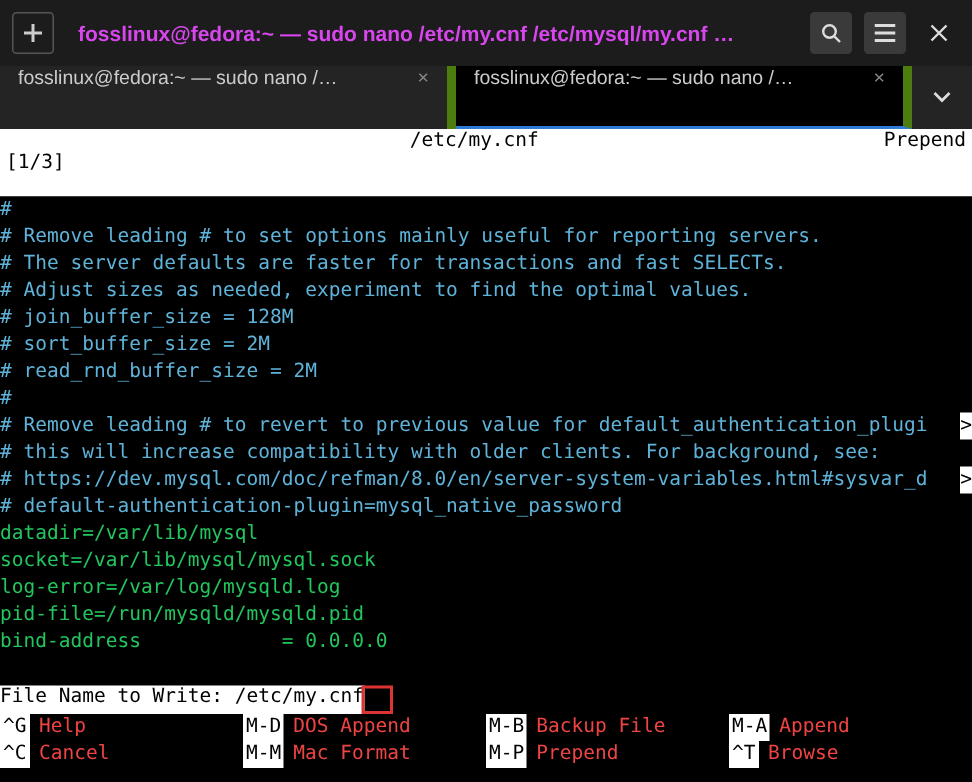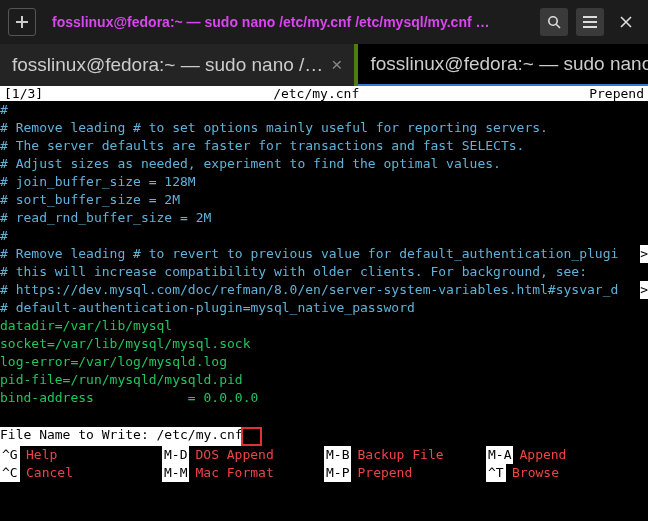--- a/index.html
+++ b/index.html
@@ -50,26 +50,25 @@
   .titlebar .btn.close { }
   .tabbar {
     height: 42px;
     background: #242424;
     display: flex;
     align-items: stretch;
   }
   .tab {
     flex: 1;
     display: flex;
-    align-items: center;
     padding: 0 12px;
     font-family: sans-serif;
-    font-size: 19px;
-    color: #ccc;
-    border-right: 4px solid #4d7c0f;
+    font-size: 13px;
+    color: #ccc;
+    border-right: 6px solid #4d7c0f;
     position: relative;
   }
   .tab.active {
     background: #000;
     border-bottom: 2px solid #2e7bd6;
   }
   .tab .tlabel { flex: 1; white-space: nowrap; overflow: hidden; text-overflow: ellipsis; }
   .tab .tclose { color: #888; padding-left: 8px; }
   .tabbar .drop {
     width: 40px;
@@ -157,21 +156,21 @@
     <span class="tclose">×</span>
   </div>
   <div class="drop">
     <svg width="12" height="8" viewBox="0 0 12 8">
         <path d="M1 1l5 5 5-5" fill="none" stroke="#ddd" stroke-width="1.8"></path>
       </svg>
   </div>
 </div>
 
 <div class="statusbar">
-  <span class="left" style="padding:0 4px">[1/3]</span>
+  <span class="left" style="padding:15px 4px">[1/3]</span>
   <span class="center">/etc/my.cnf</span>
   <span class="right" style="padding:0 4px">Prepend</span>
 </div>
 
 <div class="editor" id="editor"><div><span class="comment">#</span></div><div><span class="comment"># Remove leading # to set options mainly useful for reporting servers.</span></div><div><span class="comment"># The server defaults are faster for transactions and fast SELECTs.</span></div><div><span class="comment"># Adjust sizes as needed, experiment to find the optimal values.</span></div><div><span class="comment"># join_buffer_size = 128M</span></div><div><span class="comment"># sort_buffer_size = 2M</span></div><div><span class="comment"># read_rnd_buffer_size = 2M</span></div><div><span class="comment">#</span></div><div><span class="comment"># Remove leading # to revert to previous value for default_authentication_plugi</span><span class="revpad" style="float: right;">&gt;</span></div><div><span class="comment"># this will increase compatibility with older clients. For background, see:</span></div><div><span class="comment"># https://dev.mysql.com/doc/refman/8.0/en/server-system-variables.html#sysvar_d</span><span class="revpad" style="float: right;">&gt;</span></div><div><span class="comment"># default-authentication-plugin=mysql_native_password</span></div><div><span class="plain"></span></div><div><span class="plain">datadir=/var/lib/mysql</span></div><div><span class="plain">socket=/var/lib/mysql/mysql.sock</span></div><div><span class="plain"></span></div><div><span class="plain">log-error=/var/log/mysqld.log</span></div><div><span class="plain">pid-file=/run/mysqld/mysqld.pid</span></div><div><span class="plain">bind-address            = 0.0.0.0</span></div></div>
 
 <div class="prompt-line">
   <span class="prompt-hl"><span>File Name to Write: </span><span>/etc/my.cnf</span></span>
     <span class="prompt-rest">&nbsp;&nbsp;</span>
 </div>

